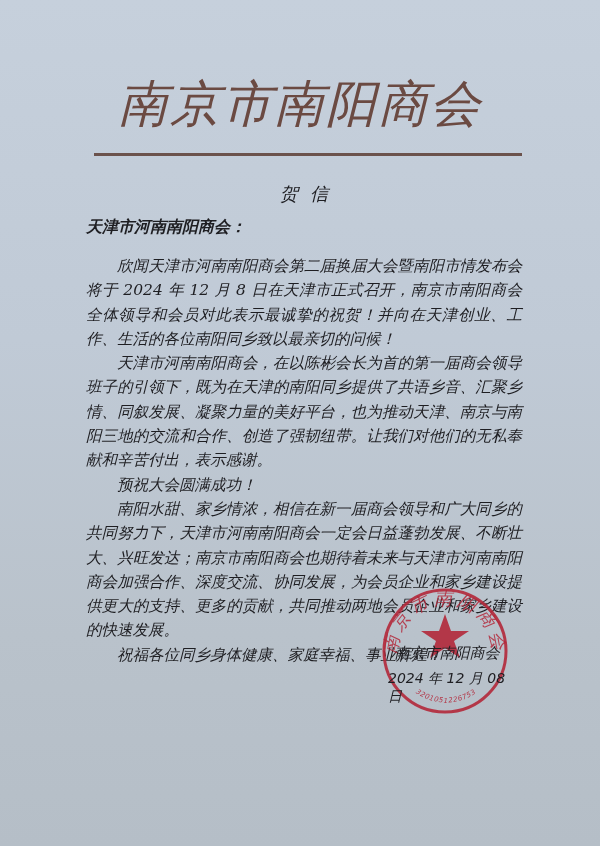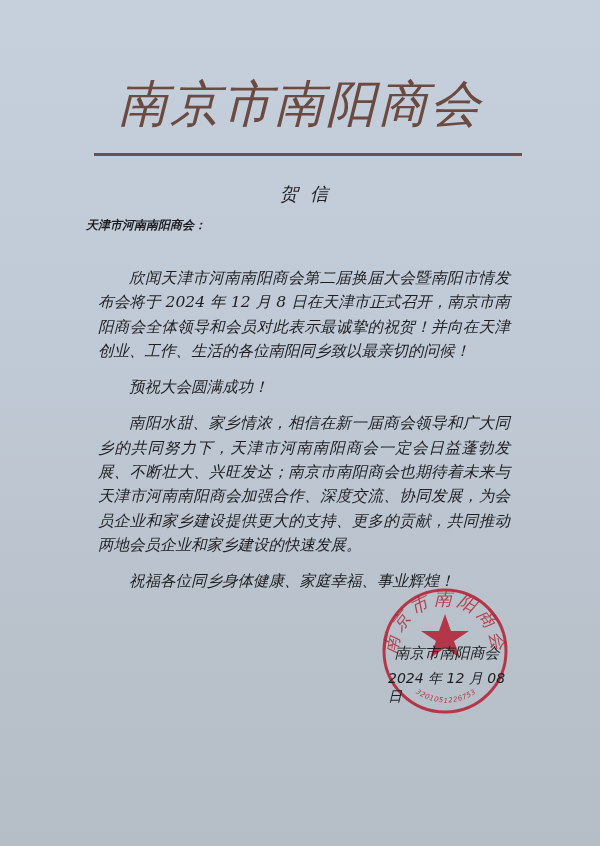--- a/index.html
+++ b/index.html
@@ -16,28 +16,28 @@
     font-size:50px; letter-spacing:2px; color:#6b4a42; line-height:76px;
   }
   .rule {
     position:absolute; left:94px; top:153px; width:428px; height:3px; background:#6b524c;
   }
   .heading {
     position:absolute; left:0; width:600px; top:182px; text-align:center;
     font-size:18px; letter-spacing:12px; padding-left:20px; box-sizing:border-box;
   }
   .salutation {
-    position:absolute; left:86px; top:217px; font-size:12px; font-weight:bold;
+    position:absolute; left:86px; top:217px; font-size:16px; font-weight:bold;
     font-family: "DejaVu Sans", "Liberation Sans", sans-serif;
   }
   .body {
     position:absolute; left:86px; top:254px; width:436px;
     font-size:15.5px; line-height:24.3px; text-align:justify;
   }
-  .body p { margin:12px; text-indent:2em; }
+  .body p { margin:0; text-indent:2em; }
   .seal {
     position:absolute; left:380px; top:586px; width:130px; height:130px;
   }
   .sign {
     position:absolute; left:392px; top:644px; width:110px; text-align:center;
     font-family: "DejaVu Sans", "Liberation Sans", sans-serif; font-size:15px; color:#1e1e22;
   }
   .date {
     position:absolute; left:388px; top:670px; width:130px; text-align:left;
     font-family: "DejaVu Sans", "Liberation Sans", sans-serif; font-size:14px; color:#1e1e22;
@@ -48,20 +48,21 @@
 
 <div class="page">
   <div class="org-title">南京市南阳商会</div>
   <div class="rule"></div>
 
   <div class="heading">贺信</div>
   <div class="salutation">天津市河南南阳商会：</div>
 
   <div class="body">
     <p>欣闻天津市河南南阳商会第二届换届大会暨南阳市情发布会将于 2024 年 12 月 8 日在天津市正式召开，南京市南阳商会全体领导和会员对此表示最诚挚的祝贺！并向在天津创业、工作、生活的各位南阳同乡致以最亲切的问候！</p>
+    <p>天津市河南南阳商会，在以陈彬会长为首的第一届商会领导班子的引领下，既为在天津的南阳同乡提供了共语乡音、汇聚乡情、同叙发展、凝聚力量的美好平台，也为推动天津、南京与南阳三地的交流和合作、创造了强韧纽带。让我们对他们的无私奉献和辛苦付出，表示感谢。</p>
     <p>预祝大会圆满成功！</p>
     <p>南阳水甜、家乡情浓，相信在新一届商会领导和广大同乡的共同努力下，天津市河南南阳商会一定会日益蓬勃发展、不断壮大、兴旺发达；南京市南阳商会也期待着未来与天津市河南南阳商会加强合作、深度交流、协同发展，为会员企业和家乡建设提供更大的支持、更多的贡献，共同推动两地会员企业和家乡建设的快速发展。</p>
     <p>祝福各位同乡身体健康、家庭幸福、事业辉煌！</p>
   </div>
 
   <svg class="seal" viewBox="0 0 130 130">
     <defs>
       <path id="sealArc" d="M 22 88 A 48 48 0 1 1 108 88"></path>
       <path id="codeArc" d="M 28 100 A 52 52 0 0 0 104 100"></path>
     </defs>

